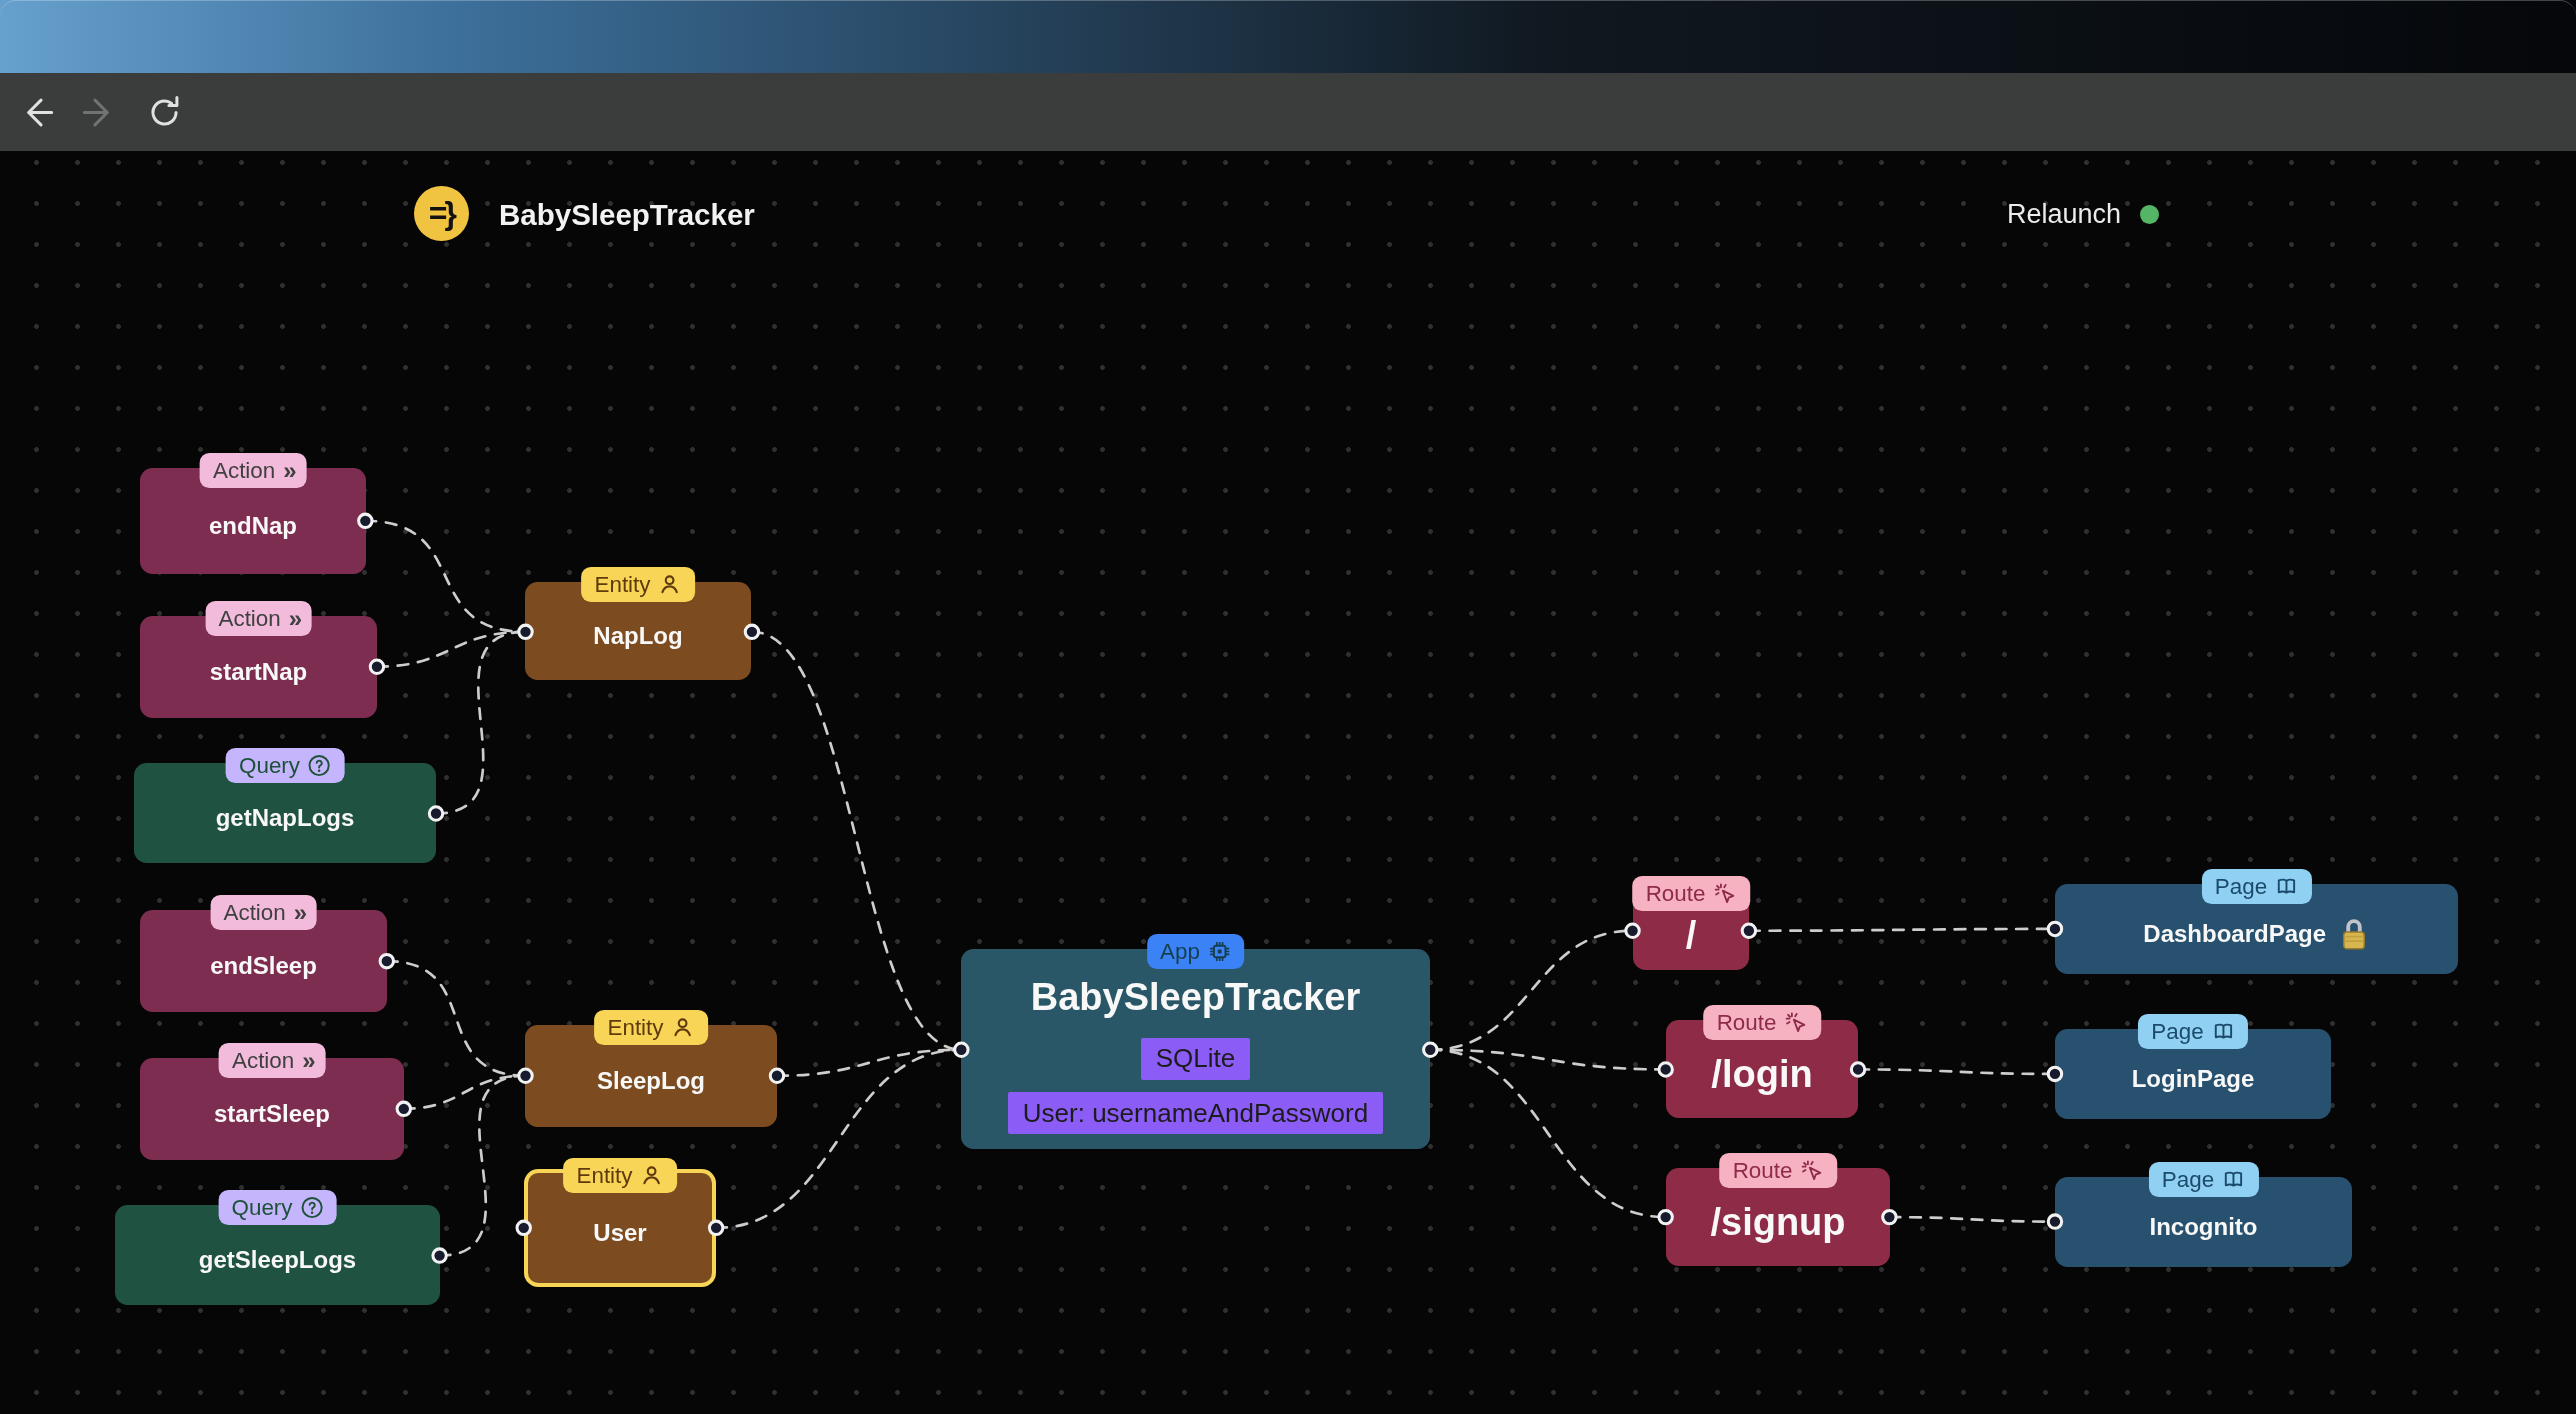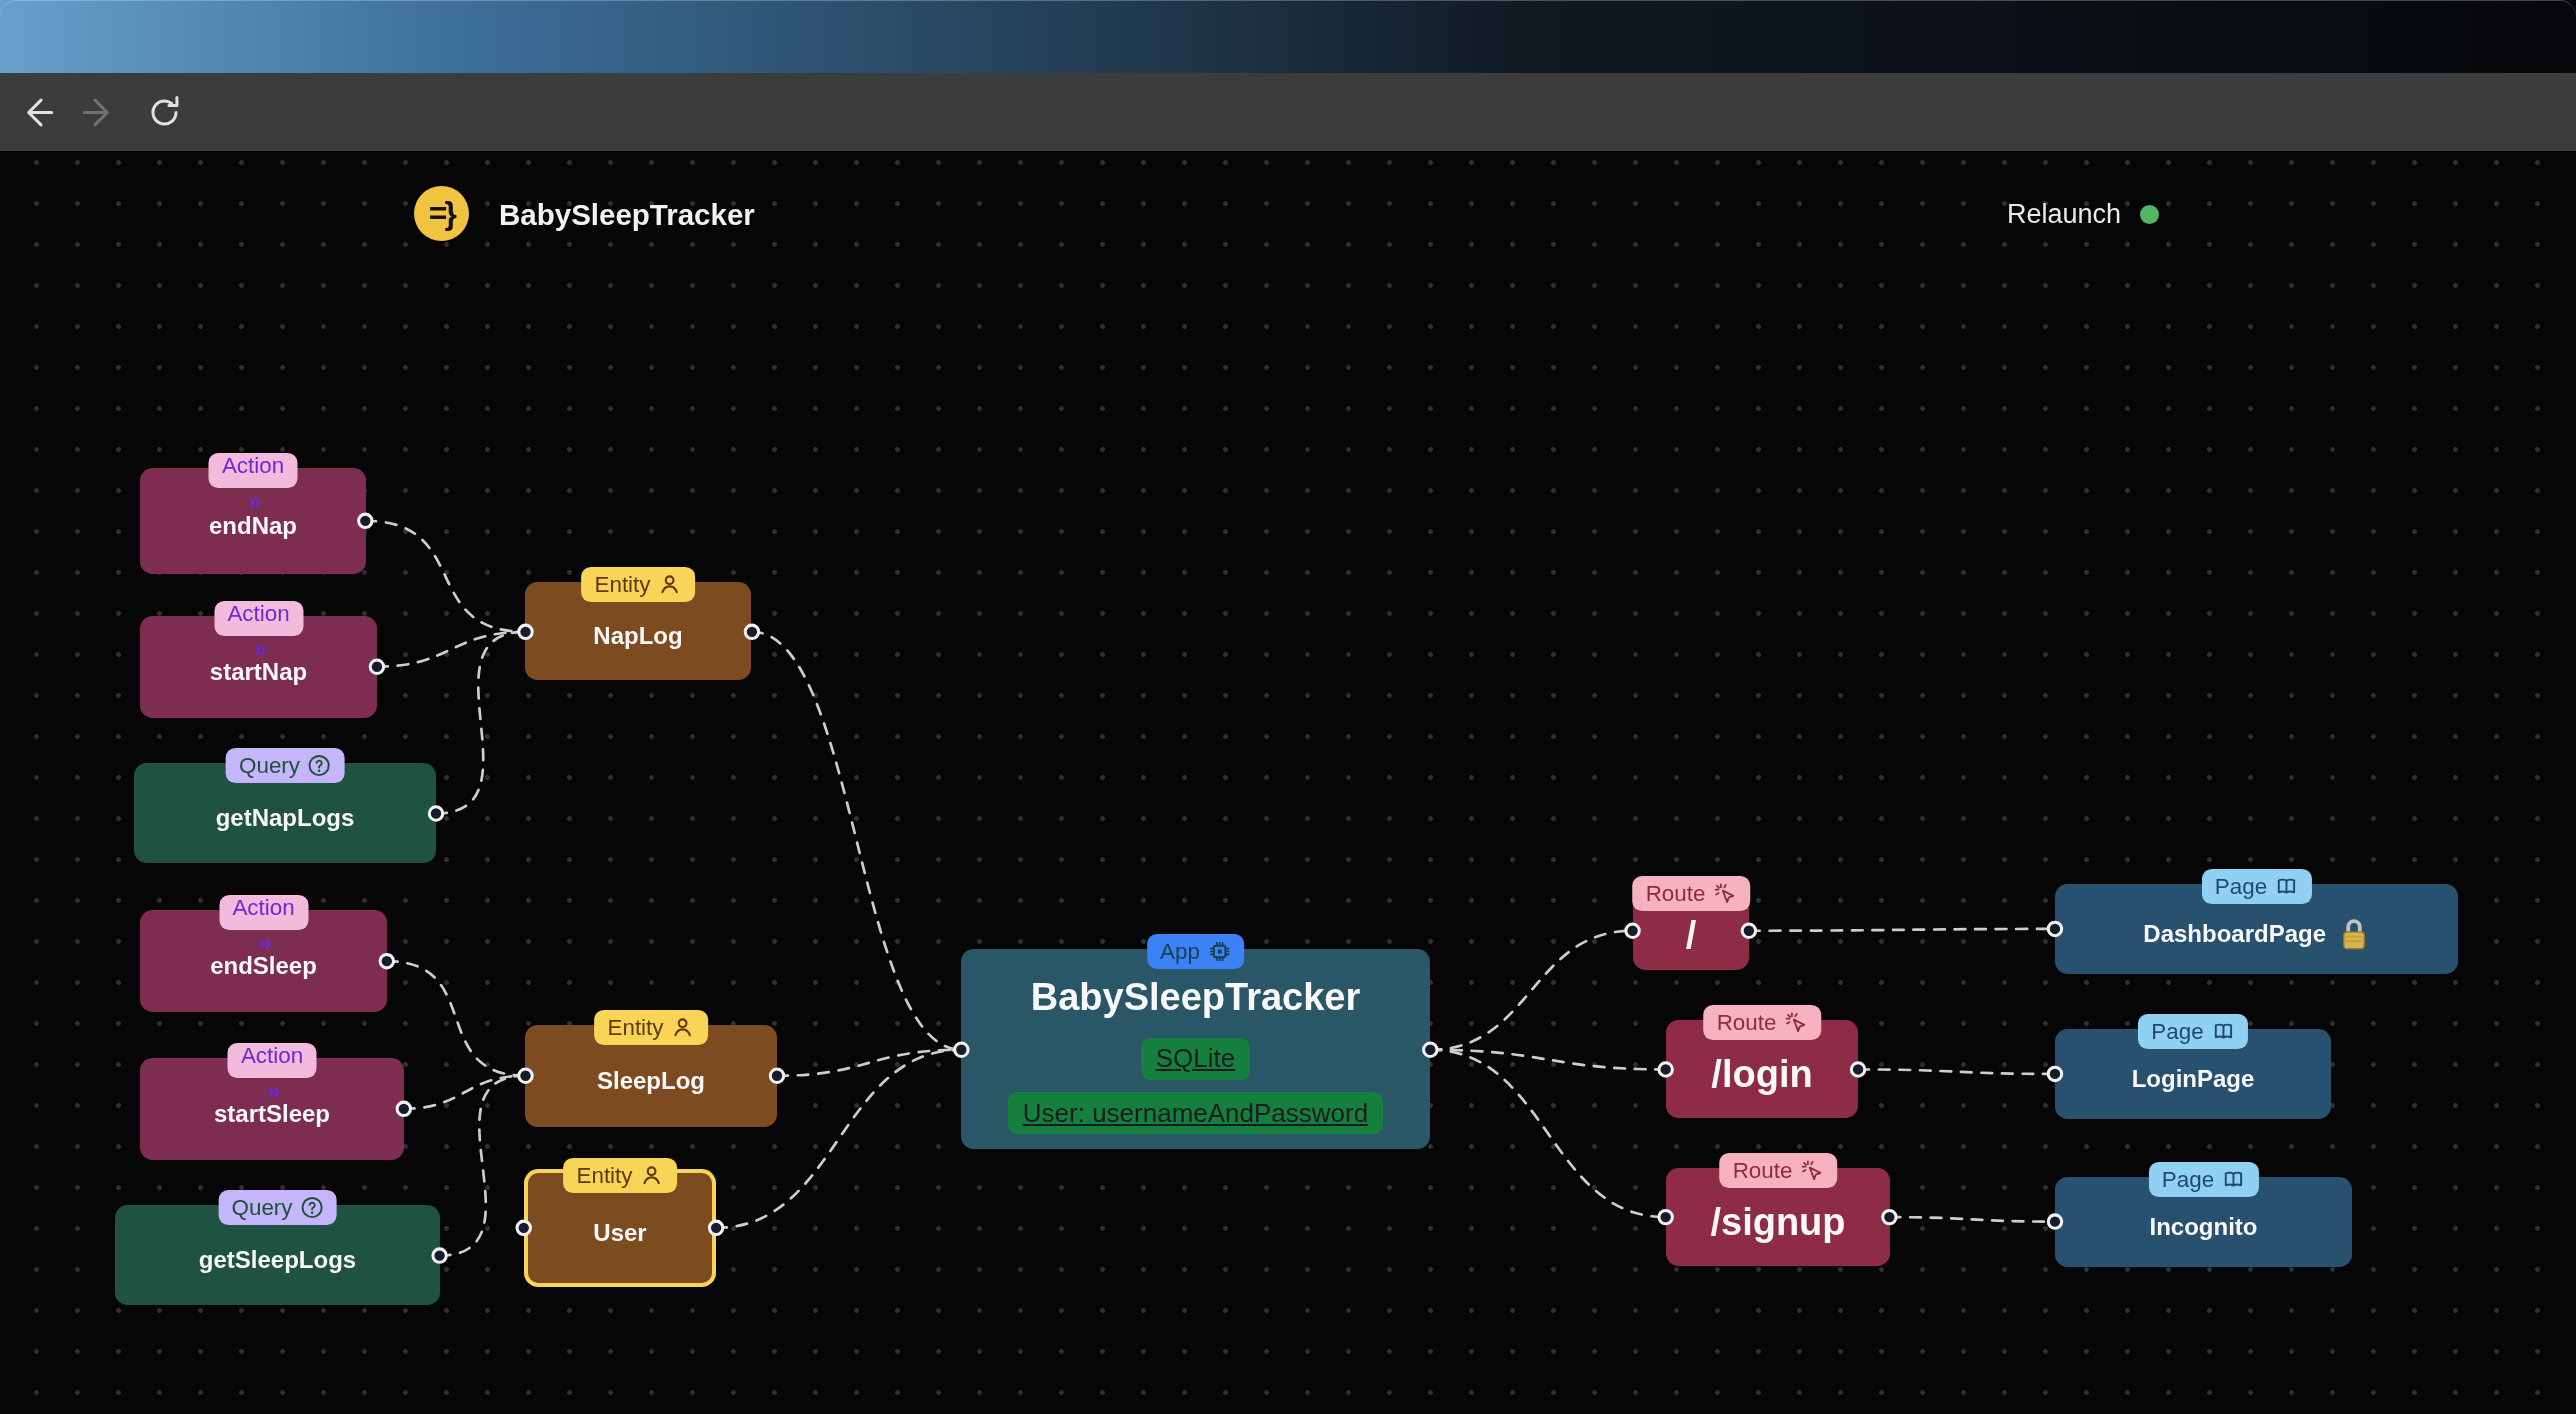--- a/index.html
+++ b/index.html
@@ -48,31 +48,31 @@
   svg.edges, svg.handles { position:absolute; left:0; top:-151px; pointer-events:none; }
   svg.edges { z-index:1; } svg.handles { z-index:3; }
   svg.edges path { fill:none; stroke:#cdcdcd; stroke-width:3; stroke-dasharray:12 11; stroke-linecap:round; }
   svg.handles circle { fill:#171b2d; stroke:#f2f2f2; stroke-width:3.4; pointer-events:auto; }
 
   .node { position:absolute; z-index:2; border-radius:12.5px; display:flex; align-items:center; justify-content:center; }
   .node .nlabel { font-size:24px; font-weight:bold; color:#f8f8f8; margin-top:10.7px; display:flex; align-items:center; gap:11.6px; white-space:nowrap; }
   .badge { position:absolute; top:-15px; left:50%; transform:translateX(-50%); height:35px; padding:0 13.4px;
     border-radius:9.8px; display:flex; align-items:center; gap:8px; font-size:22.4px; white-space:nowrap; }
   .badge svg { flex:none; }
-  .node.action { background:#7d2d4f; } .node.action .badge { background:#f2bbdb; color:#6d28d9;flex-direction:column; }
+  .node.action { background:#7d2d4f; } .node.action .badge { background:#f2bbdb; color:#404040; }
   .node.query { background:#1f5240; } .node.query .badge { background:#c4b5fd; color:#1d5138; }
   .node.entity { background:#7c4b20; } .node.entity .badge { background:#f8d557; color:#5f3a0c; }
   .node.selected { border:4.5px solid #f8d557; border-radius:14.3px; }
   .node.app-node { background:#2a5767; flex-direction:column; justify-content:flex-start; padding-top:27px; }
   .node.app-node .badge { background:#3b82f6; color:#153f4d; }
   .node.app-node .nlabel { font-size:38px; margin-top:0; }
   .node.route { background:#8e2b47; } .node.route .badge { background:#f6b2c1; color:#8e2b47; }
   .node.route .nlabel { font-size:38px; }
   .node.page-node { background:#27516f; } .node.page-node .badge { background:#8fd0f3; color:#1c4a6b; }
-  .pill { background:#15803d; color:#1c1c1c; font-size:26px; padding:5.4px 15px; border-radius:9px; white-space:nowrap;text-decoration:underline; }
+  .pill { background:#8b5cf6; color:#1c1c1c; font-size:26px; padding:5.4px 15px; border-radius:2px; white-space:nowrap; }
   .pill.db { margin-top:19px; } .pill.auth { margin-top:12.5px; }
   .bic-chev { font-size:24px; font-weight:bold; letter-spacing:-3.6px; }
 </style>
 </head>
 <body>
 
 <div class="desktop">
 <div class="window">
 
 

